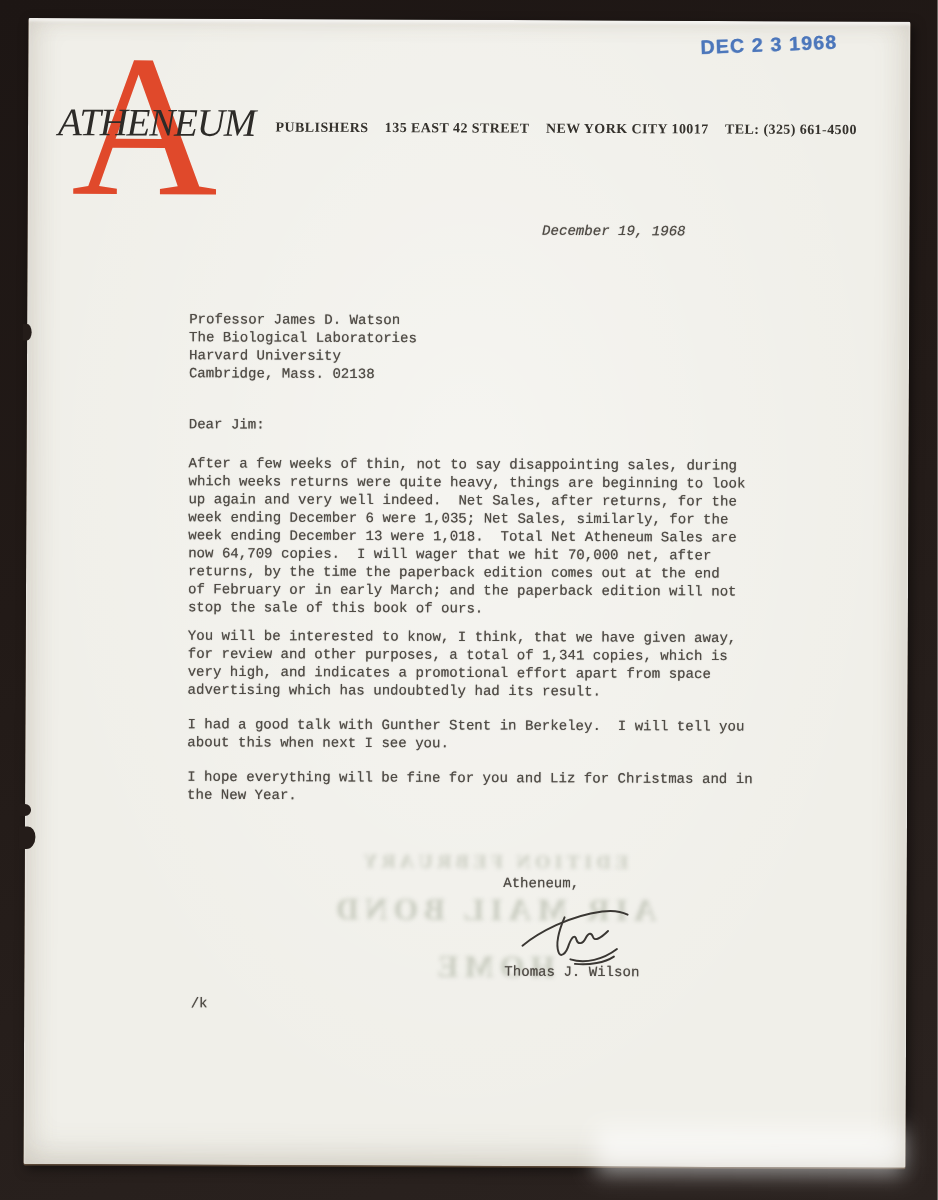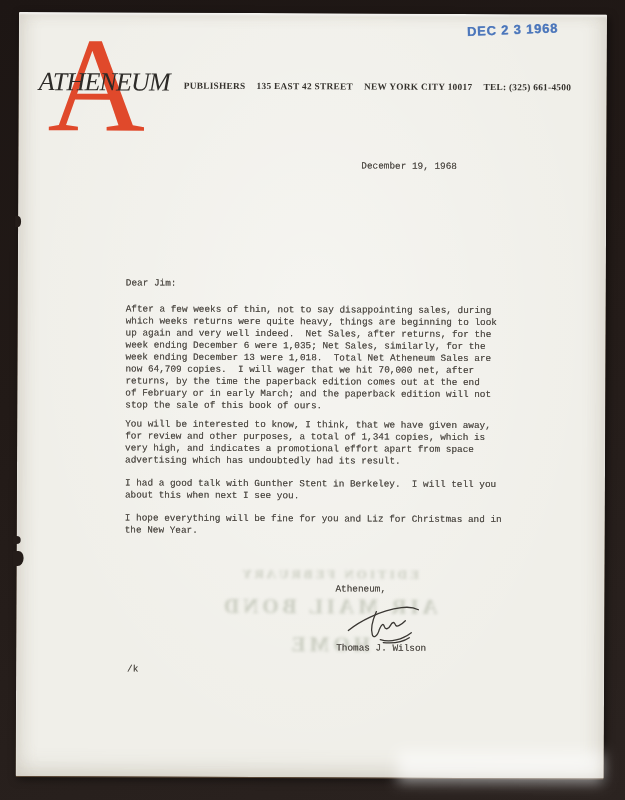--- a/index.html
+++ b/index.html
@@ -64,21 +64,21 @@
 
   
   .t {
     position: absolute;
     font-family: "Liberation Mono", "DejaVu Sans Mono", monospace;
     font-size: 9.4px; line-height: 12px;
     color: #4f4b45; white-space: pre;
     text-shadow: 0 0 0.6px rgba(79,75,69,0.75);
     z-index: 3;
   }
-  .date       { left: 343px; top: 147px; }
+  .date       { left: 343px; top: 135px; font-style: italic; }
   .address    { left: 108px; top: 195px; }
   .salutation { left: 108px; top: 265px; text-align: right; }
   .para-1     { left: 108px; top: 291px; }
   .para-2     { left: 108px; top: 406px; }
   .para-3     { left: 108px; top: 465px; }
   .para-4     { left: 108px; top: 500px; }
   .closing    { left: 319px; top: 570px; }
   .signer     { left: 320px; top: 629px; }
   .initials   { left: 111px; top: 651px; }
 
@@ -134,20 +134,24 @@
     <div class="lh-info">
       <b>PUBLISHERS</b>
       <b>135 EAST 42 STREET</b>
       <b>NEW YORK CITY 10017</b>
       <b>TEL: (325) 661-4500</b>
     </div>
 
     <div class="stamp">DEC 2 3 1968</div>
 
     <div class="t date">December 19, 1968</div>
+    <div class="t address">Professor James D. Watson
+The Biological Laboratories
+Harvard University
+Cambridge, Mass. 02138</div>
     <div class="t salutation">Dear Jim:</div>
     <div class="t para-1">After a few weeks of thin, not to say disappointing sales, during
 which weeks returns were quite heavy, things are beginning to look
 up again and very well indeed.  Net Sales, after returns, for the
 week ending December 6 were 1,035; Net Sales, similarly, for the
 week ending December 13 were 1,018.  Total Net Atheneum Sales are
 now 64,709 copies.  I will wager that we hit 70,000 net, after
 returns, by the time the paperback edition comes out at the end
 of February or in early March; and the paperback edition will not
 stop the sale of this book of ours.</div>

